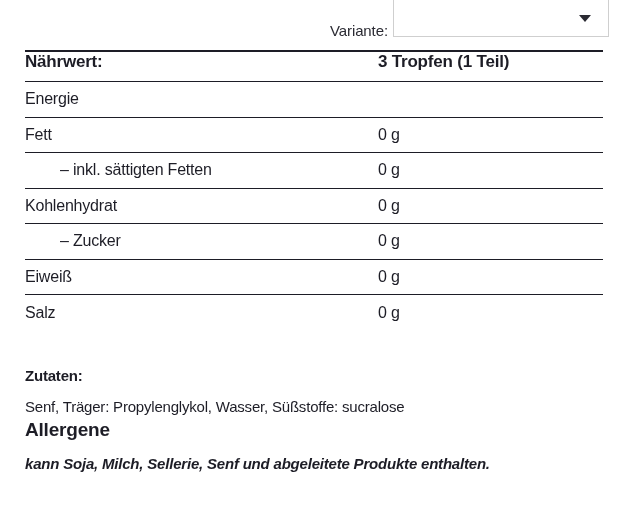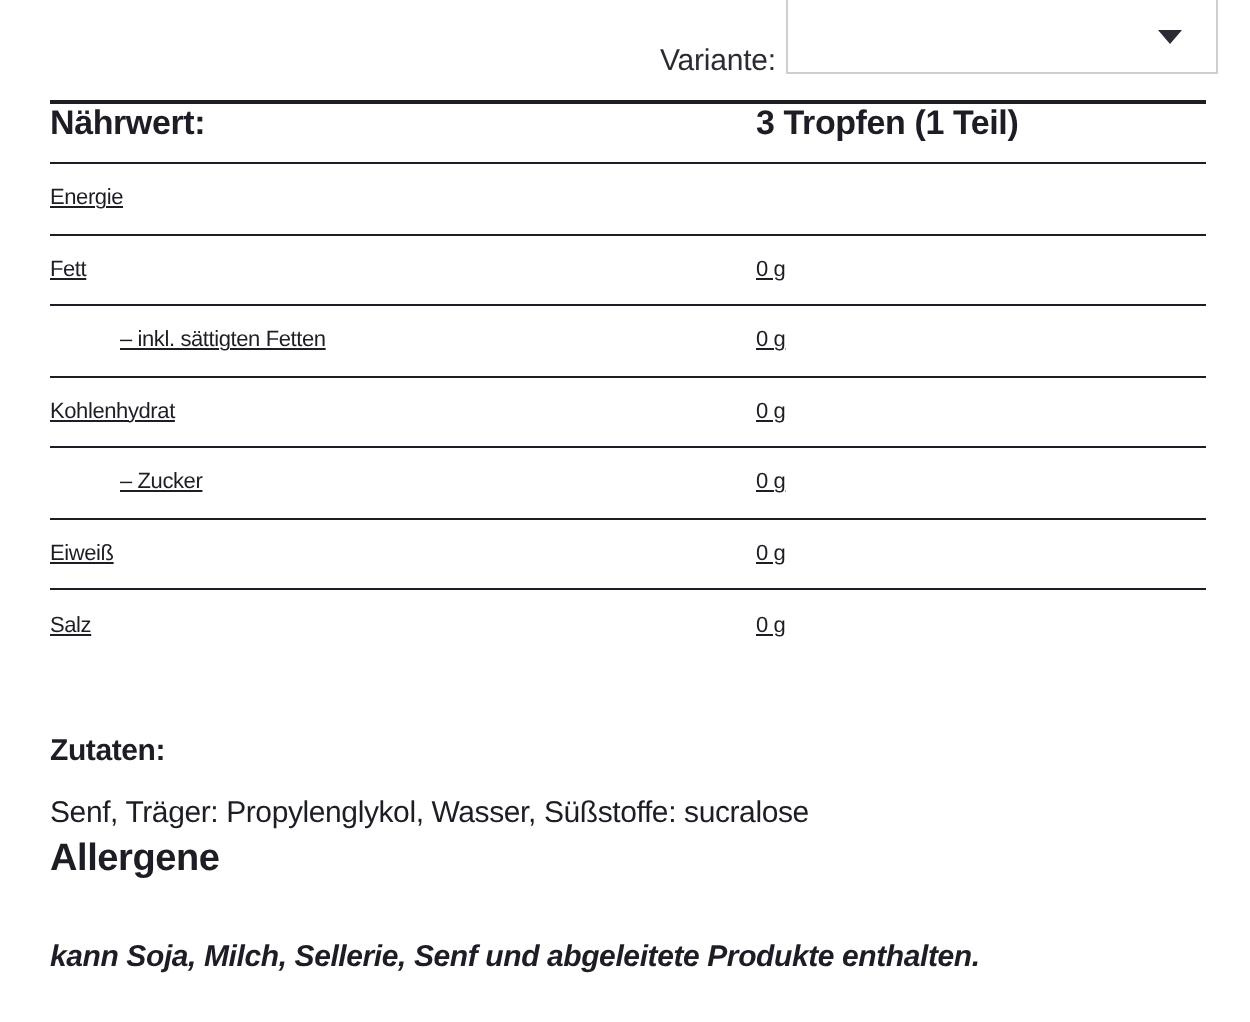--- a/index.html
+++ b/index.html
@@ -42,35 +42,34 @@
     border-top:2px solid var(--line);
   }
   .t-head{
     display:flex;align-items:flex-start;height:30px;
     border-bottom:1.5px solid var(--line);
     font-size:17px;font-weight:700;
   }
   .t-row{
     display:flex;align-items:center;height:35.5px;
     border-bottom:1.5px solid var(--line);
-    font-size:11px;
-    text-decoration:underline;
+    font-size:16px;
   }
   .t-row:last-child{border-bottom:none;}
   .t-label{width:353px;padding-right:10px;}
   .t-label.indent{padding-left:35px;}
   .t-value{flex:1;white-space:nowrap;}
   .t-head .t-value{font-weight:700;}
 
   
   .sections{margin:0 25px;}
   .zutaten-title{margin-top:36px;font-size:15px;font-weight:700;}
   .zutaten-text{margin-top:14px;font-size:15px;}
   .allergene-title{margin-top:4px;font-size:19px;font-weight:700;}
-  .allergene-text{margin-top:29px;font-size:15px;font-weight:700;font-style:italic;}
+  .allergene-text{margin-top:14px;font-size:15px;font-weight:700;font-style:italic;}
 </style>
 </head>
 <body>
 
 <div class="variant-bar">
   <span class="variant-label">Variante:</span>
   <div class="dropdown">
     <span class="dropdown-arrow"></span>
   </div>
 </div>

